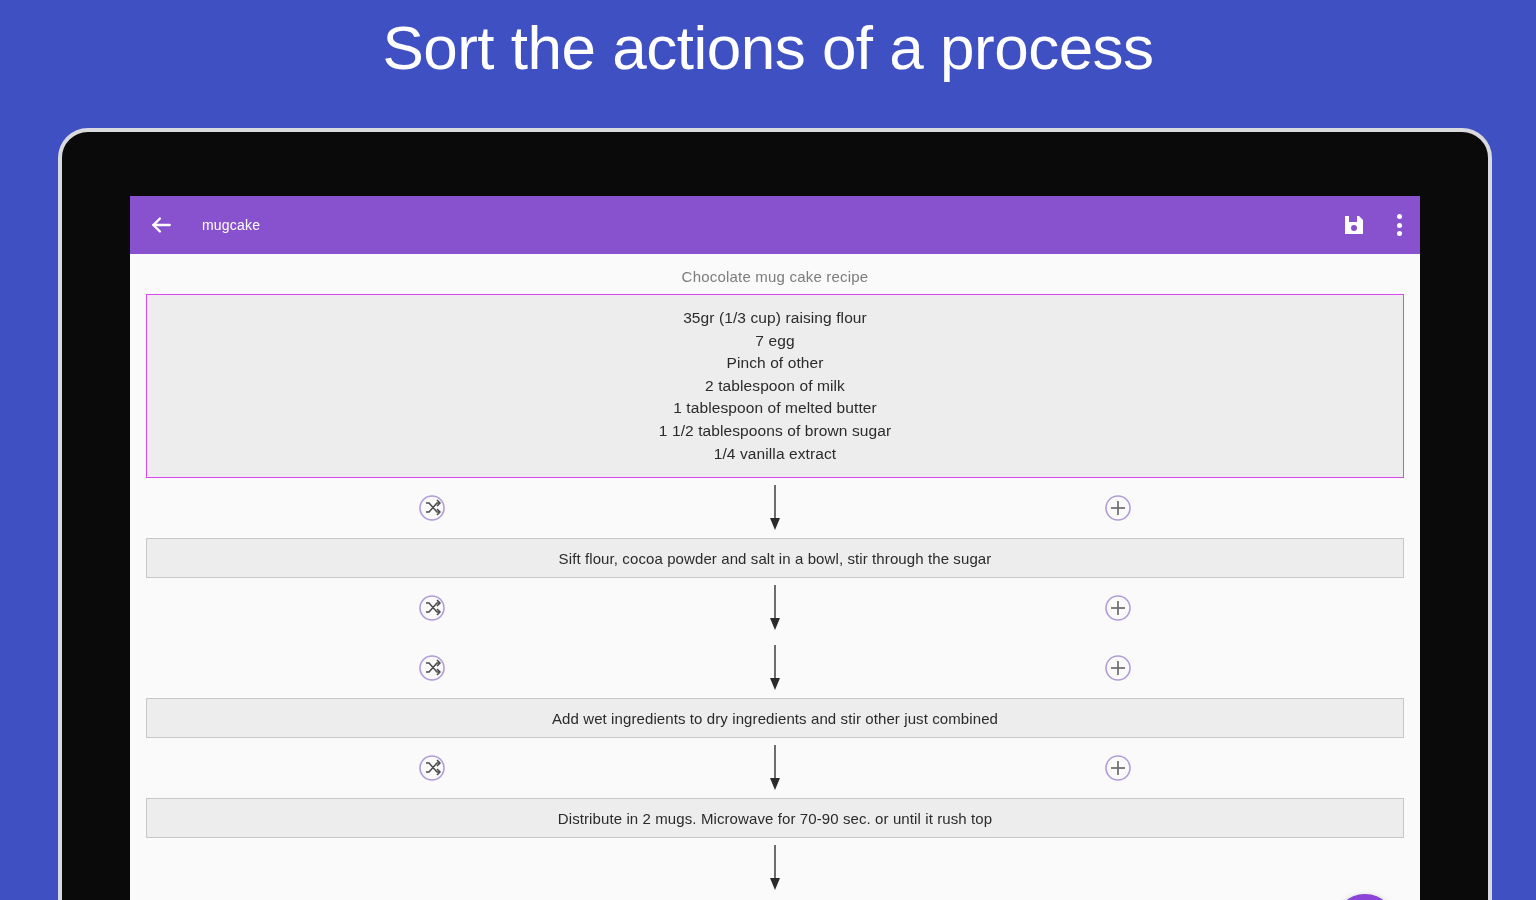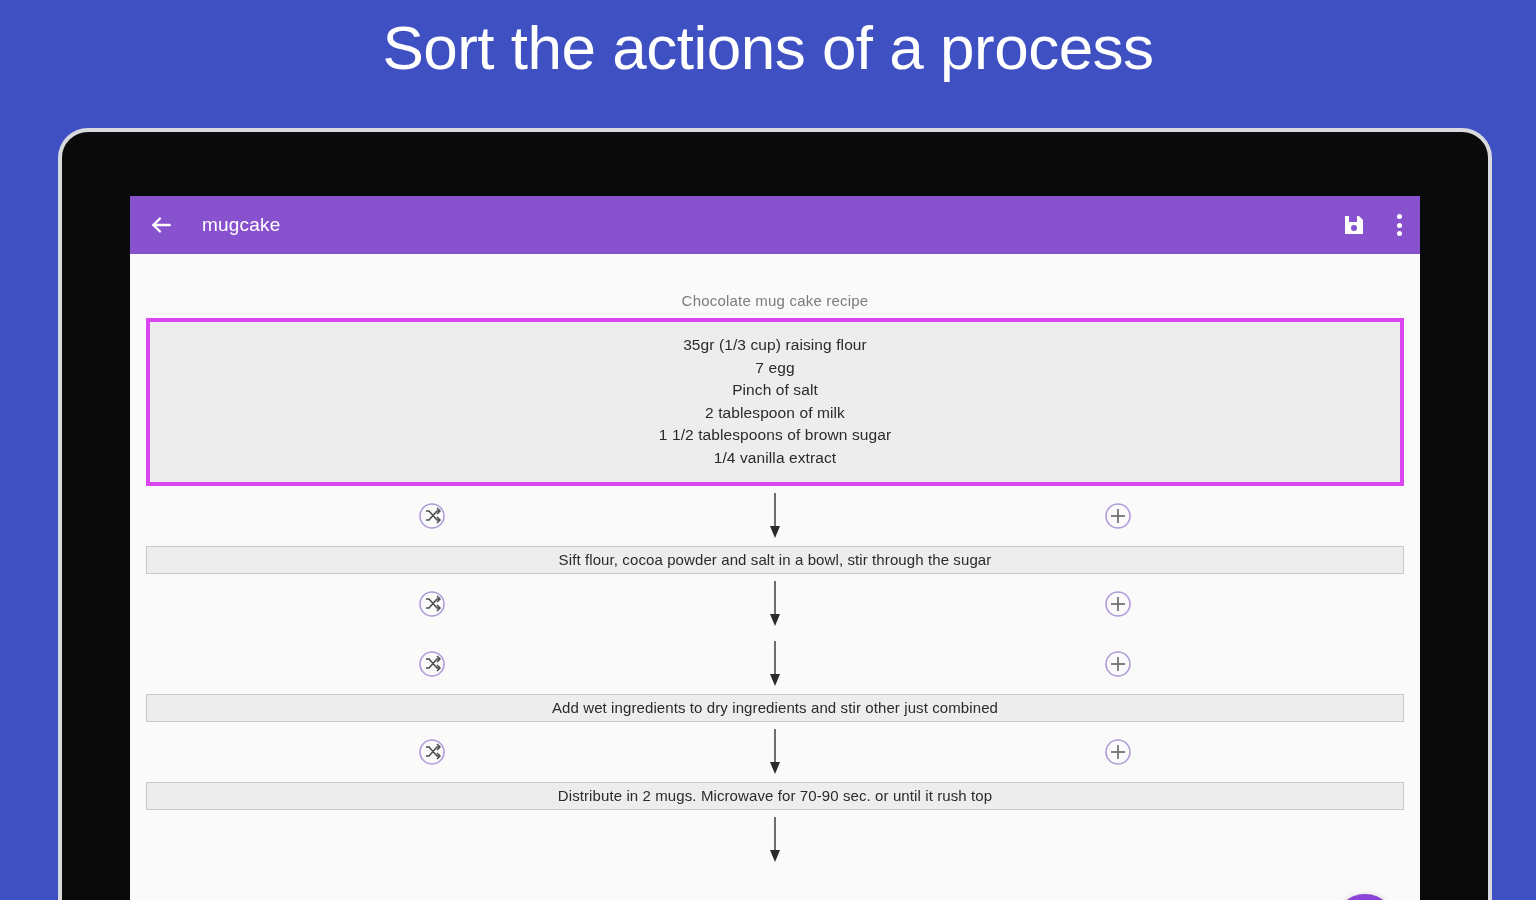--- a/index.html
+++ b/index.html
@@ -51,21 +51,21 @@
     position: relative;
   }
   .app-bar-left { display: flex; align-items: center; }
   .back-icon {
     width: 26px; height: 26px;
     margin-right: 28px;
     display: flex; align-items: center; justify-content: center;
   }
   .app-title {
     color: #ffffff;
-    font-size: 19px;
+    font-size: 14px;
     font-weight: 400;
     letter-spacing: 0.2px;
   }
   .app-bar-right {
     margin-left: auto;
     display: flex; align-items: center; gap: 30px;
   }
   .save-icon { width: 24px; height: 24px; }
   .overflow-icon {
     width: 6px; height: 26px;
@@ -86,26 +86,25 @@
     position: relative;
     overflow: hidden;
   }
 
   .recipe-header {
     text-align: center;
     font-size: 15px;
     color: #7c7c7c;
     padding: 14px 0 9px 0;
     letter-spacing: 0.2px;
-    margin-top: 24px;
   }
 
   .ingredients-card {
     background: #ededed;
-    border: 4px solid #d946ef;
+    border: 1px solid #d946ef;
     padding: 12px 0 12px 0;
     text-align: center;
   }
   .ingredient-line {
     font-size: 15.5px;
     color: #2b2b2b;
     line-height: 22.6px;
     letter-spacing: 0.1px;
   }
 
@@ -126,21 +125,21 @@
   .arrow-down {
     position: absolute;
     left: 50%; margin-left: -7px;
     top: 7px;
     width: 14px; height: 46px;
   }
 
   .step-card {
     background: #ededed;
     border: 1px solid #c8c8c8;
-    height: 28px;
+    height: 40px;
     display: flex;
     align-items: center;
     justify-content: center;
   }
   .step-text {
     font-size: 15px;
     color: #2b2b2b;
     letter-spacing: 0.1px;
   }
 
@@ -189,22 +188,23 @@
       </div>
     </div>
 
     <div class="content">
 
       <div class="recipe-header">Chocolate mug cake recipe</div>
 
       <div class="ingredients-card">
         <div class="ingredient-line">35gr (1/3 cup) raising flour</div>
         <div class="ingredient-line">7 egg</div>
-        <div class="ingredient-line">Pinch of salt</div>
+        <div class="ingredient-line">Pinch of other</div>
         <div class="ingredient-line">2 tablespoon of milk</div>
+        <div class="ingredient-line">1 tablespoon of melted butter</div>
         <div class="ingredient-line">1 1/2 tablespoons of brown sugar</div>
         <div class="ingredient-line">1/4 vanilla extract</div>
       </div>
 
       <div class="connector-row">
         <span class="icon-btn left">
           <svg width="28" height="28" viewBox="0 0 28 28">
             <circle cx="14" cy="14" r="12" fill="none" stroke="#b09cd8" stroke-width="1.6"></circle>
             <path d="M8 9h3l8 9h3M8 18h3l8-9h3" fill="none" stroke="#4a4a4a" stroke-width="1.5"></path>
             <polyline points="19,6 22,9 19,12" fill="none" stroke="#4a4a4a" stroke-width="1.5"></polyline>

